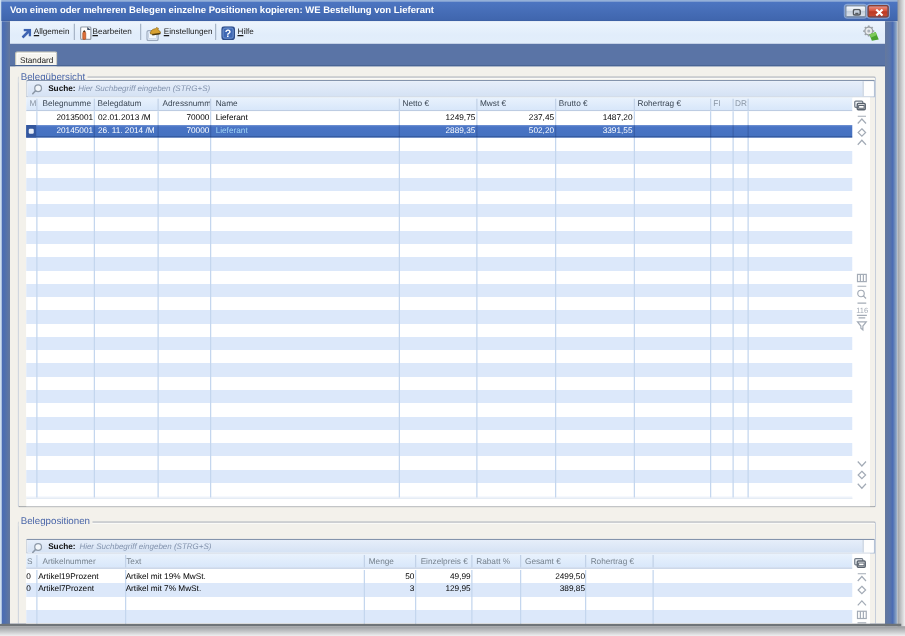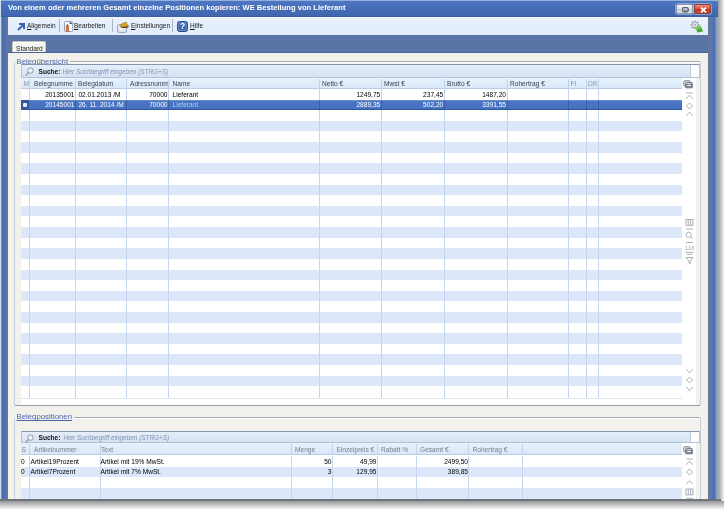--- a/index.html
+++ b/index.html
@@ -67,21 +67,21 @@
   .selrow { position:absolute; background:linear-gradient(#4a74c6,#4471bf); color:#fff; }
   .selrow .cell, .selrow .cellr { color:#fff; }
 
   .iconstrip { position:absolute; width:14px; background:#fff; }
 </style>
 </head>
 <body>
 
 <div class="abs" id="titlebar"></div>
 <div class="abs" style="left:0;top:0;width:1.2px;height:499px;background:#cfe0ef;z-index:65;"></div>
-<div class="abs" id="titletext">Von einem oder mehreren Gesamt einzelne Positionen kopieren: WE Bestellung von Lieferant</div>
+<div class="abs" id="titletext">Von einem oder mehreren Belegen einzelne Positionen kopieren: WE Bestellung von Lieferant</div>
 <div class="abs" id="frameL"></div>
 <div class="abs" id="frameR"></div>
 <div class="abs" id="shadowR"></div>
 <div class="abs" id="bottomline"></div>
 <div class="abs" id="shadowB"></div>
 
 <div class="abs" id="btnmax" style="left:676px;top:4px;width:17px;height:10px;border-radius:2px;
   background:linear-gradient(#fbfcfd,#d7dfe8 50%,#c3cedb 51%,#dde4ec);border:1px solid #8796a8;box-shadow:0 0 0 1px rgba(185,205,235,0.55);"></div>
 <svg class="abs" style="left:681.5px;top:6.5px" width="7" height="6" viewBox="0 0 7 6">
   <rect x="0.6" y="0.6" width="5.6" height="4.4" rx="1.4" fill="none" stroke="#555a60" stroke-width="1.2"></rect>
@@ -253,21 +253,21 @@
       <path d="M2.8 162.3 H8.2"></path>
     <path d="M2 165.5 H9 L6.3 168.8 V172 L4.7 170.6 V168.8 Z"></path>
     <path d="M2.2 277.2 L5.5 280.8 L8.8 277.2"></path>
     <path d="M5.5 285 L8.5 288 L5.5 291 L2.5 288 Z"></path>
     <path d="M2.2 295 L5.5 298.6 L8.8 295"></path>
       <path d="M2.2 300.4 H8.8"></path>
   </g>
 </svg>
 
 <div class="group" style="left:14px;top:416.6px;width:687px;height:83px;border-bottom:none;"></div>
-<div class="grouplabel" style="left:14.5px;top:412.2px;text-decoration:underline;">Belegpositionen</div>
+<div class="grouplabel" style="left:14.5px;top:412.2px;">Belegpositionen</div>
 
 <div class="search" style="left:20.5px;top:431px;width:679.9px;height:12px;">
     <div class="sblue"></div>
   <svg style="position:absolute;left:3px;top:1.5px" width="10" height="9" viewBox="0 0 10 9">
     <circle cx="5.5" cy="3.6" r="2.7" fill="#f2f6fa" stroke="#8d99a8" stroke-width="1"></circle>
     <path d="M3.4 5.6 L1.2 8" stroke="#8d99a8" stroke-width="1.3" stroke-linecap="round"></path>
   </svg>
   <span class="lbl" style="top:2px;">Suche:</span>
   <span class="hint" style="left:42px;top:2px;">Hier Suchbegriff eingeben (STRG+S)</span>
 </div>

